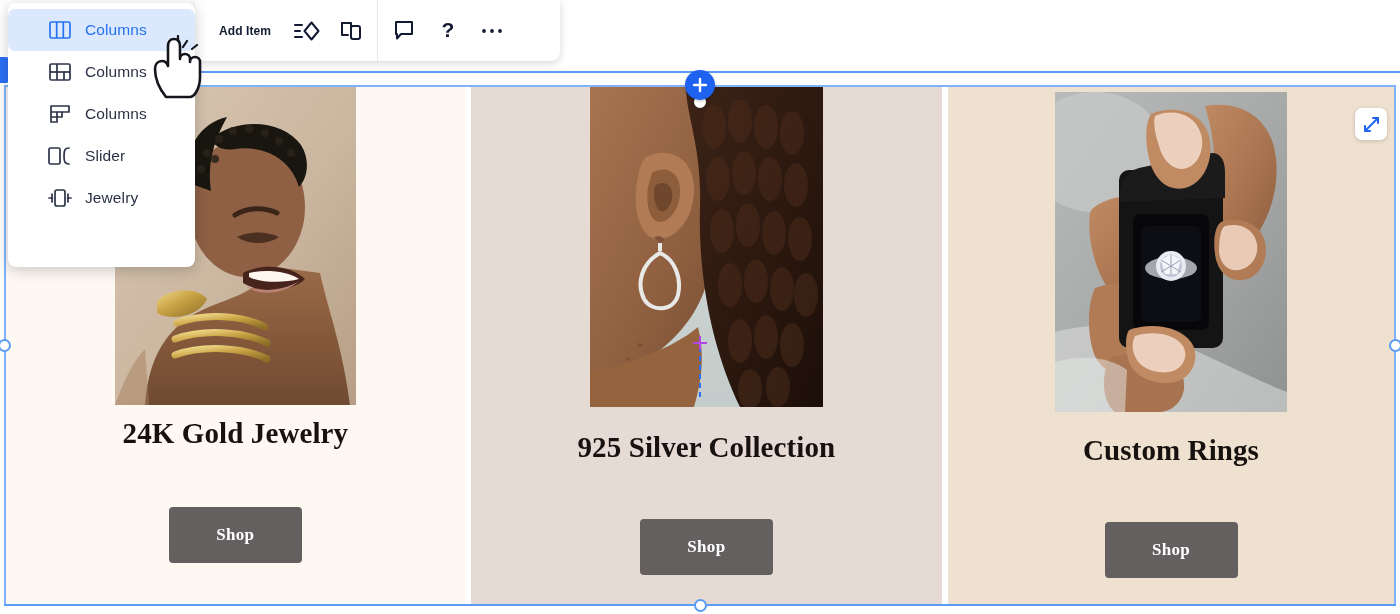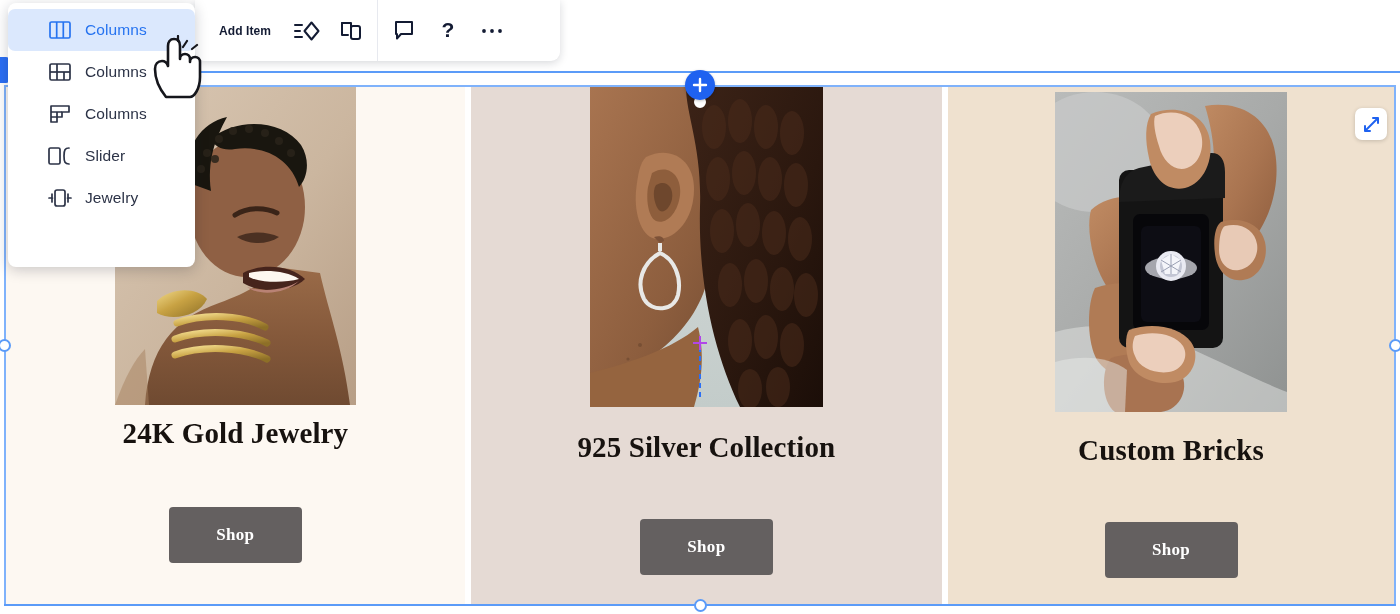--- a/index.html
+++ b/index.html
@@ -284,21 +284,21 @@
             </g>
             <path d="M96 22 C120 12 148 20 154 44 C160 68 148 92 130 96 C112 100 98 86 94 66 C90 48 90 32 96 22 Z" fill="#c08b63"></path>
             <path d="M100 24 C118 16 140 22 146 42 C150 56 144 72 132 76 C120 80 108 70 104 54 C100 42 98 30 100 24 Z" fill="#eccfbc"></path>
             <path d="M74 238 C96 230 124 234 136 250 C146 264 138 286 120 290 C102 294 80 286 74 270 C70 258 70 244 74 238 Z" fill="#c08b63"></path>
             <path d="M80 244 C98 238 120 242 128 254 C134 264 128 278 114 280 C100 282 84 276 80 264 C76 256 78 248 80 244 Z" fill="#eccfbc"></path>
             <path d="M166 130 C186 124 206 132 210 150 C214 168 204 186 188 188 C172 190 162 178 160 162 C158 148 160 134 166 130 Z" fill="#b07b55"></path>
             <path d="M170 134 C186 130 200 138 202 152 C204 164 196 176 184 178 C172 180 164 170 164 158 C164 146 166 136 170 134 Z" fill="#e8cab6"></path>
             <path d="M0 270 C30 262 56 266 72 278 L70 320 L0 320 Z" fill="#e8e9e8" opacity=".5"></path>
           </svg>
         </div>
-        <div class="card-title">Custom Bricks</div>
+        <div class="card-title">Custom Rings</div>
         <button class="shop-btn">Shop</button>
       </div>
 
     </div>
 
     <div class="sel-outer-top"></div>
     <div class="sel-inner-top"></div>
     <div class="sel-left"></div>
     <div class="sel-right"></div>
     <div class="sel-bottom"></div>

